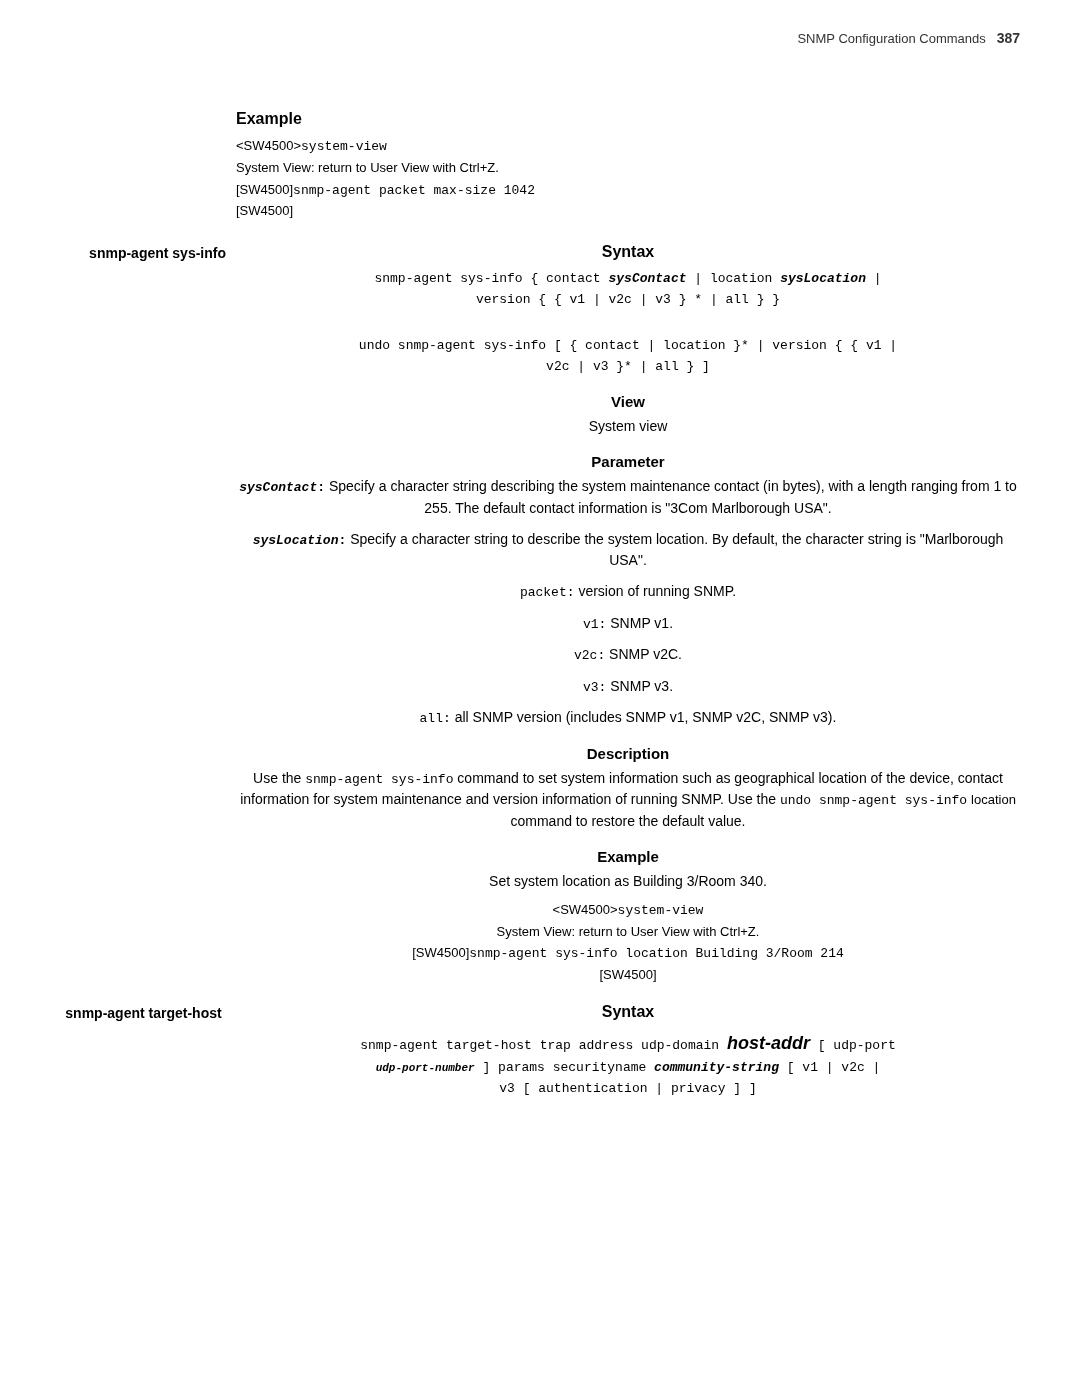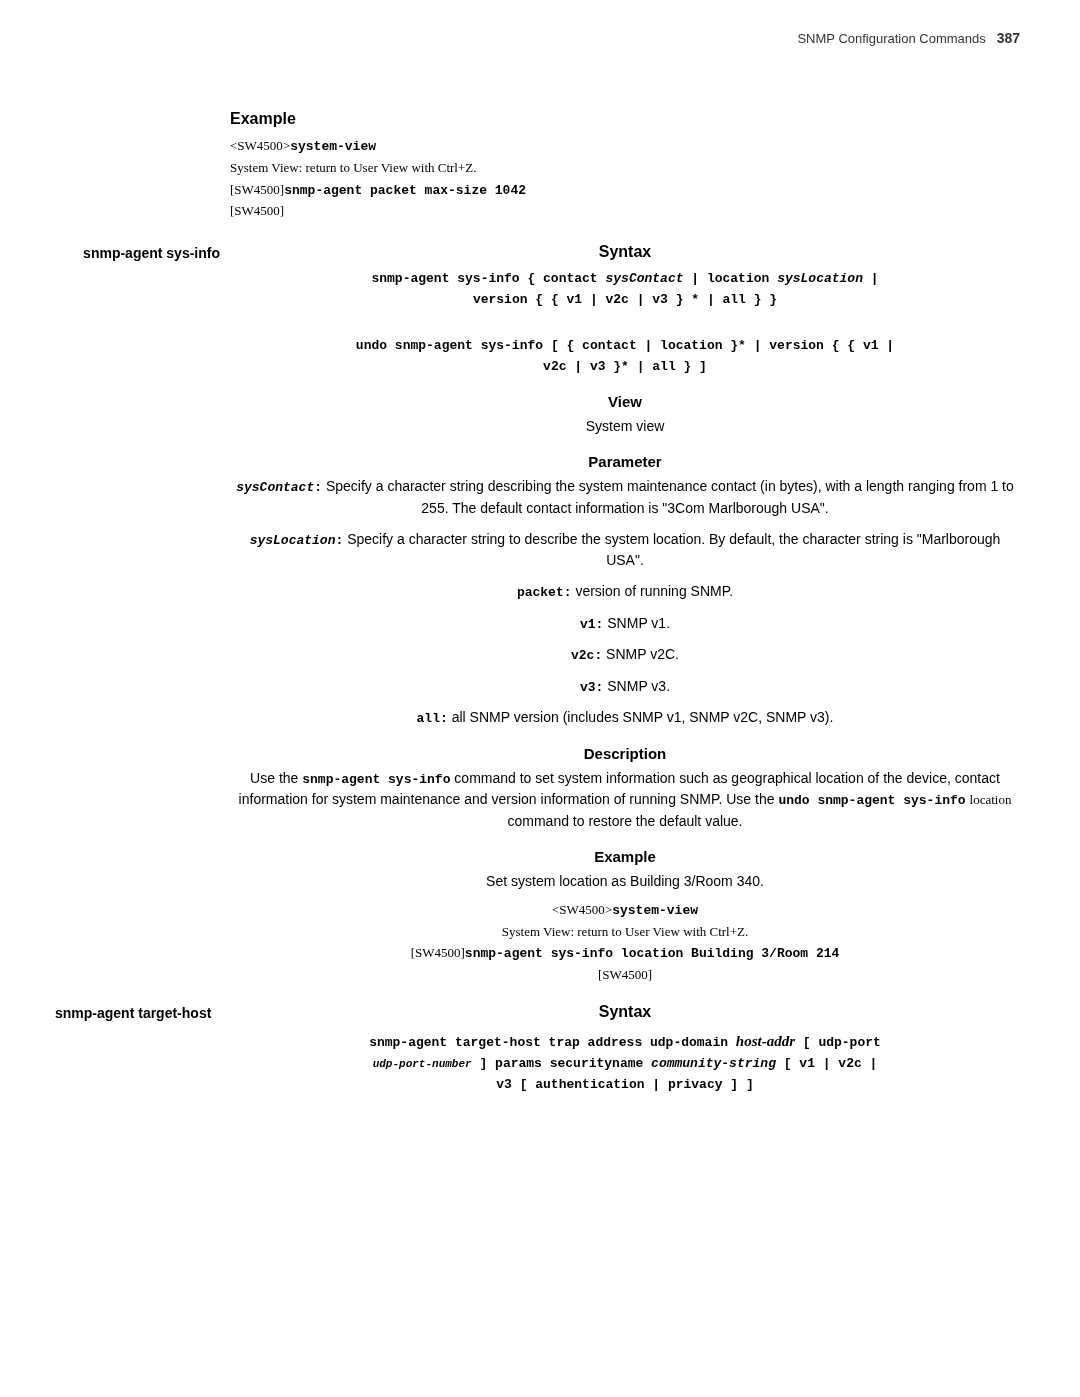--- a/index.html
+++ b/index.html
@@ -8,21 +8,21 @@
       font-family: 'Times New Roman', Times, serif;
       font-size: 15px;
       color: #000000;
       width: 1080px;
       min-height: 1397px;
       position: relative;
     }
     .page {
       width: 1080px;
       min-height: 1397px;
-      padding: 60px 0 60px 0;
+      padding: 60px 0 60px 6px;
       position: relative;
     }
     .header-line {
       position: absolute;
       top: 30px;
       right: 60px;
       font-size: 13px;
       color: #333;
       font-family: Arial, sans-serif;
     }
@@ -55,27 +55,27 @@
       line-height: 1.5;
       margin-bottom: 8px;
     }
     .code-block {
       font-family: 'Courier New', Courier, monospace;
       font-size: 13px;
       margin: 6px 0 10px 0;
       line-height: 1.6;
     }
     .inline-code {
-      font-family: Liberation Serif, serif;
+      font-family: Liberation Sans, sans-serif;
       font-size: 13px;
     }
     .inline-bold {
       font-family: 'Courier New', Courier, monospace;
       font-size: 13px;
-      font-weight: bold;
+      font-weight: normal;
     }
     .param-entry {
       margin-bottom: 10px;
       font-family: Arial, sans-serif;
       font-size: 14px;
       line-height: 1.5;
     }
     .param-name {
       font-family: 'Courier New', Courier, monospace;
       font-size: 13px;
@@ -185,28 +185,28 @@
           <span class="inline-code">&lt;SW4500&gt;</span><span class="inline-bold">system-view</span><br>
           <span class="inline-code">System View: return to User View with Ctrl+Z.</span><br>
           <span class="inline-code">[SW4500]</span><span class="inline-bold">snmp-agent sys-info location Building 3/Room 214</span><br>
           <span class="inline-code">[SW4500]</span>
         </div>
       </div>
     </div>
 
     <div style="position:relative; margin-top:10px;">
 
-      <div style="position:absolute; left:-175px; top:2px; font-family:Arial,sans-serif; font-size:14px; font-weight:bold; width:165px; text-align:left;">
+      <div style="position:absolute; left:-175px; top:2px; font-family:Arial,sans-serif; font-size:14px; font-weight:bold; width:165px; text-align:center;">
         <span>snmp-agent target-host</span>
       </div>
 
       <div class="section-block">
         <h2 class="section-title">Syntax</h2>
         <div class="code-block">
-          <span class="inline-bold">snmp-agent target-host trap address udp-domain </span><span style="font-family:Liberation Serif, serif;font-size:15px;font-style:italic;font-weight:bold;">host-addr</span><span class="inline-bold"> [ udp-port</span><br>
+          <span class="inline-bold">snmp-agent target-host trap address udp-domain </span><span style="font-family:Liberation Sans, sans-serif;font-size:18px;font-style:italic;font-weight:bold;">host-addr</span><span class="inline-bold"> [ udp-port</span><br>
           <span style="font-family:'Courier New',Courier,monospace;font-size:11px;font-style:italic;font-weight:bold;">udp-port-number</span><span class="inline-bold"> ] params securityname </span><span style="font-family:'Courier New',Courier,monospace;font-size:13px;font-style:italic;font-weight:bold;">community-string</span><span class="inline-bold"> [ v1 | v2c |</span><br>
           <span class="inline-bold">v3 [ authentication | privacy ] ]</span>
         </div>
       </div>
     </div>
 
   </div>
 </div>
 
 </body></html>

